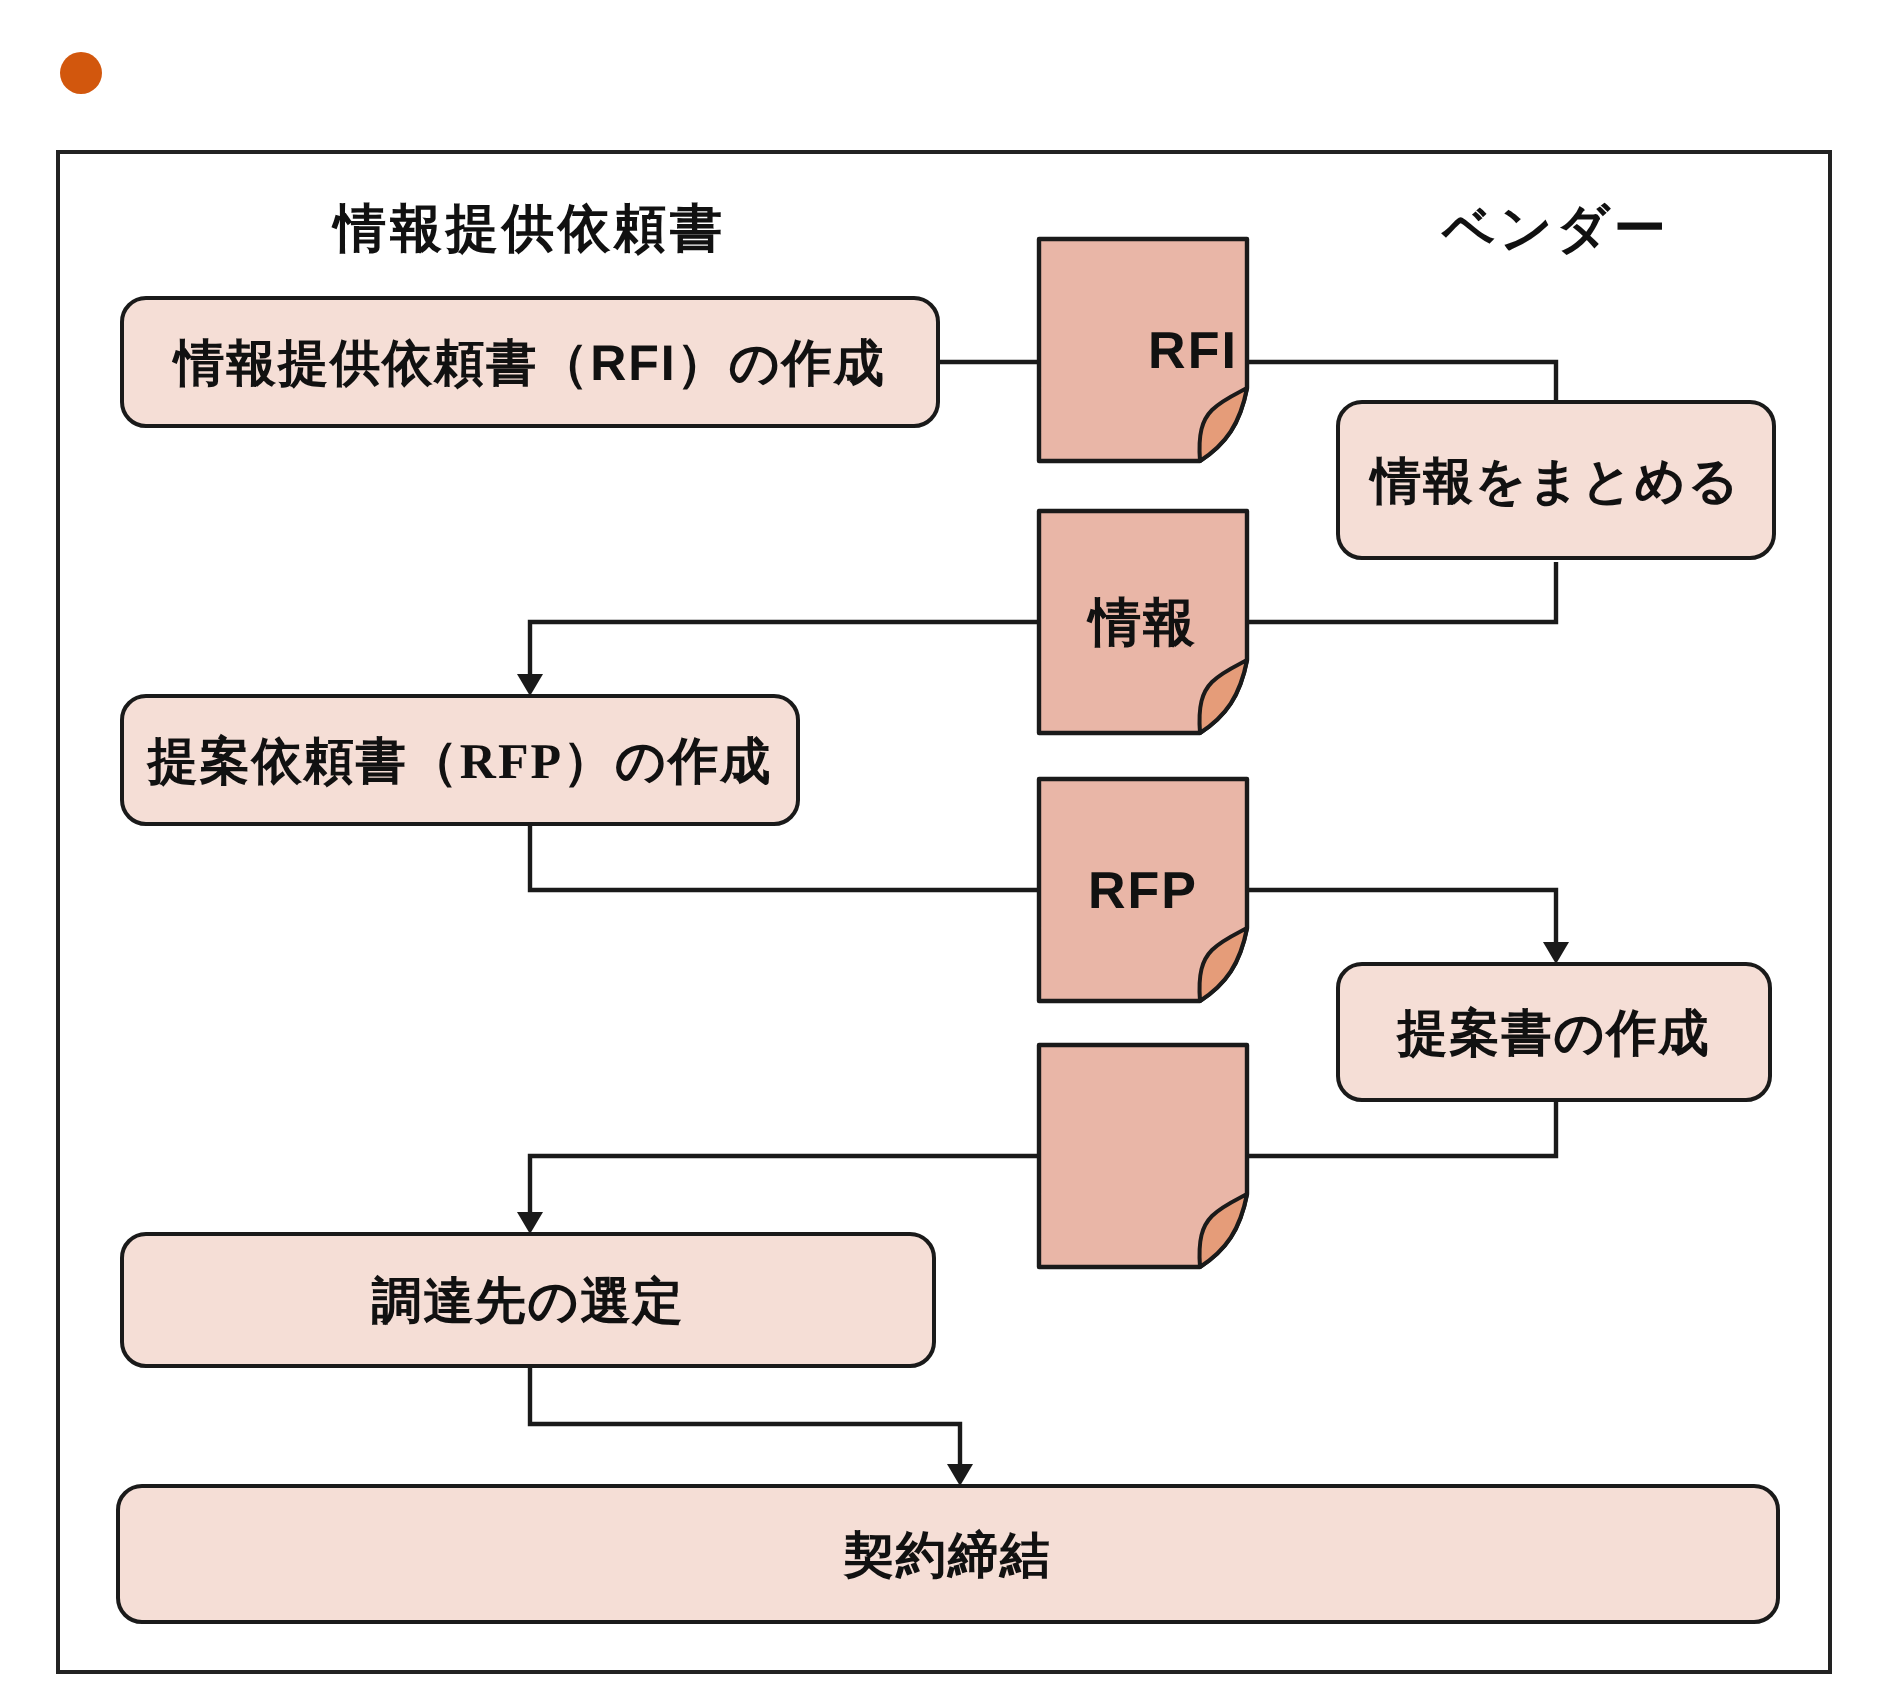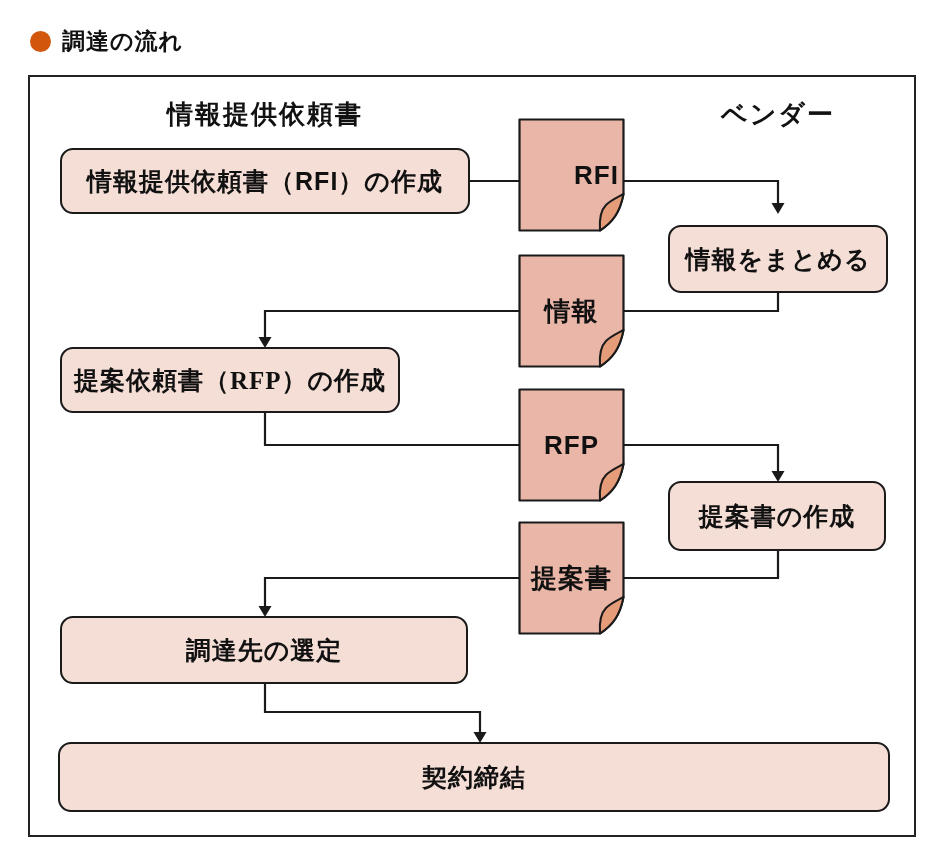--- a/index.html
+++ b/index.html
@@ -25,21 +25,21 @@
   }
   .col-header.left{left:60px;top:96px;width:410px;}
   .col-header.right{left:668px;top:96px;width:220px;}
   .node{
     position:absolute;box-sizing:border-box;border:2.4px solid var(--line,#1a1a1a);
     border-radius:13px;background:var(--process-fill,#f5ded6);
     display:flex;align-items:center;justify-content:center;
     font-size:25px;font-weight:700;letter-spacing:1px;text-align:right;
   }
   .node.rfi-create{left:60px;top:148px;width:410px;height:66px;}
-  .node.gather-info{left:668px;top:225px;width:220px;height:68px;}
+  .node.gather-info{left:668px;top:200px;width:220px;height:80px;}
   .node.rfp-create{left:60px;top:347px;width:340px;height:66px;font-family:Liberation Serif, serif;}
   .node.proposal-create{left:668px;top:481px;width:218px;height:70px;}
   .node.vendor-select{left:60px;top:616px;width:408px;height:68px;}
   .node.contract{left:58px;top:742px;width:832px;height:70px;}
   .doc-label{
     position:absolute;left:518px;width:107px;height:114px;
     display:flex;align-items:center;justify-content:center;
     font-size:26px;font-weight:700;letter-spacing:1px;
   }
   .doc-label.d0{top:118px;margin-left:25px;}
@@ -47,21 +47,20 @@
   .doc-label.d2{top:388px;}
   .doc-label.d3{top:521px;}
 </style>
 </head>
 <body>
 
 <div class="stage">
 
   <div class="title-row">
     <span class="bullet"></span>
-    <span class="title-text">調達の流れ</span>
   </div>
 
   <div class="frame"></div>
 
   <svg class="wires" viewBox="0 0 946 850">
 
     <polyline class="wire" points="470,181 778,181 778,204"></polyline>
     <polygon class="arrowhead" points="771.5,203 784.5,203 778,214"></polygon>
 
     <polyline class="wire" points="778,281 778,311 265,311 265,338"></polyline>
@@ -100,15 +99,14 @@
   <div class="node rfi-create">情報提供依頼書（RFI）の作成</div>
   <div class="node gather-info">情報をまとめる</div>
   <div class="node rfp-create">提案依頼書（RFP）の作成</div>
   <div class="node proposal-create">提案書の作成</div>
   <div class="node vendor-select">調達先の選定</div>
   <div class="node contract">契約締結</div>
 
   <div class="doc-label d0">RFI</div>
   <div class="doc-label d2">RFP</div>
   <div class="doc-label d1">情報</div>
-  <div class="doc-label d3">提案書</div>
 
 </div>
 
 </body></html>

